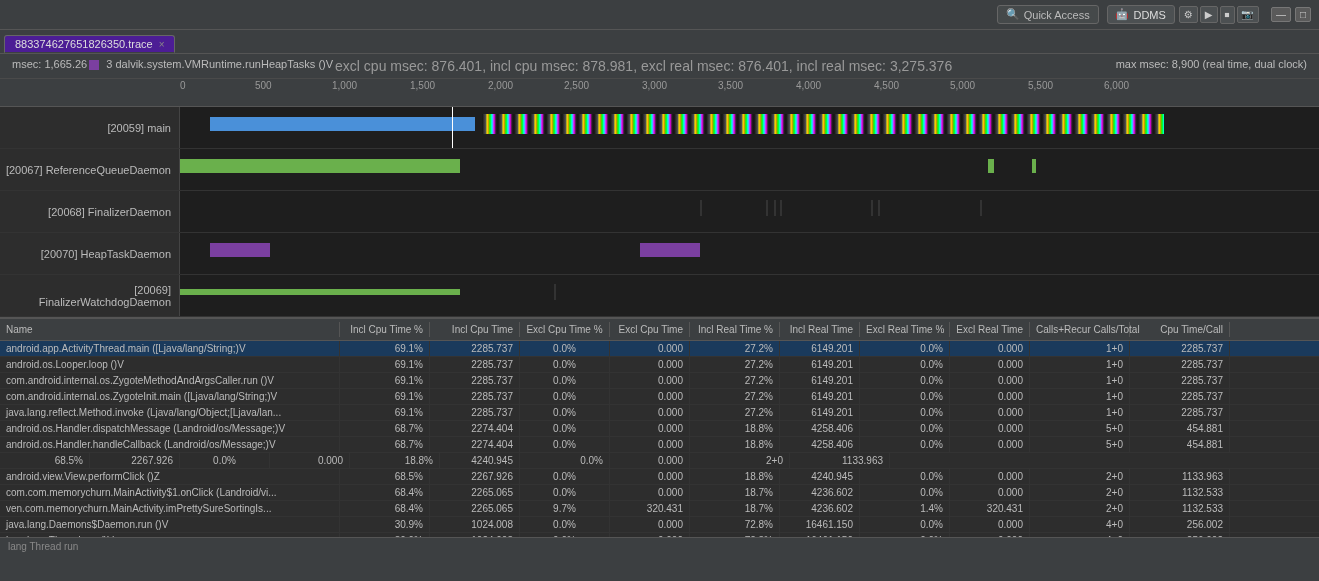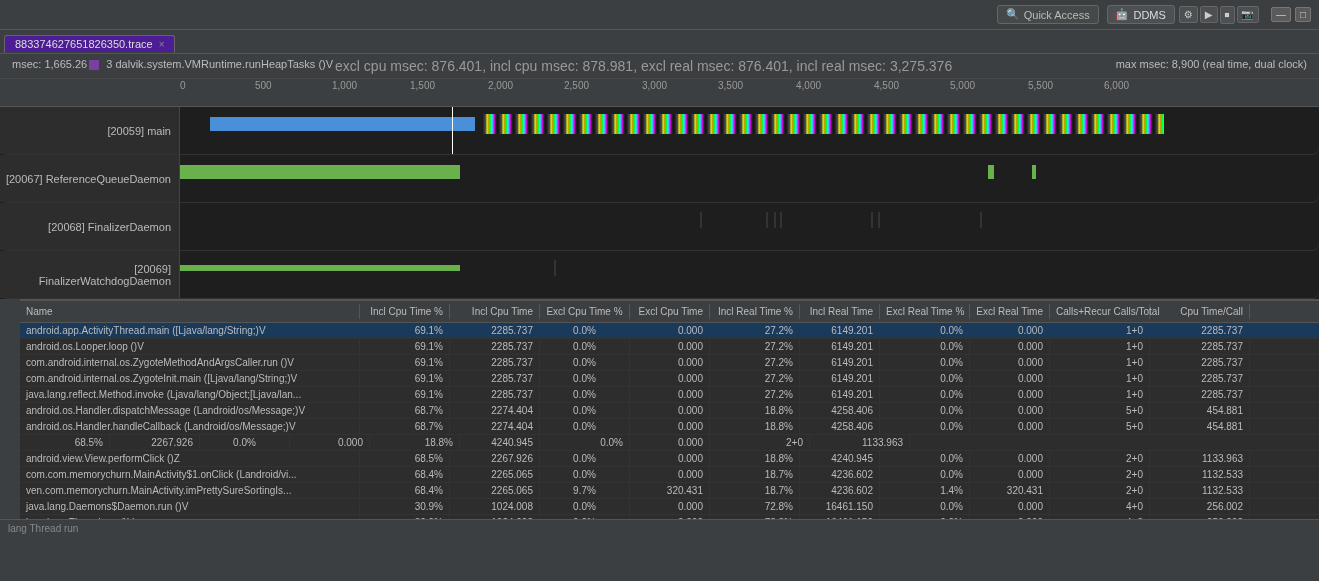--- a/index.html
+++ b/index.html
@@ -102,26 +102,25 @@
     }
     .ruler-ticks {
       display: flex; align-items: center; width: 100%; position: relative;
     }
     .ruler-tick {
       position: absolute;
       font-size: 10px; color: #999;
       bottom: 2px;
     }
     .thread-row {
-      height: 48px;
+      height: 42px;
       display: flex;
       align-items: center;
       border-bottom: 1px solid #333;
       position: relative;
-      border-radius: 7px;
     }
     .thread-label {
       width: 180px;
       min-width: 180px;
       text-align: right;
       padding-right: 8px;
       font-size: 11px;
       color: #bbb;
       background: #2d2d2d;
       height: 100%;
@@ -150,21 +149,21 @@
     .cursor-line { position: absolute; top: 0; bottom: 0; width: 1px; background: #fff; z-index: 10; }
     
     .bar-tiny { background: #333; width: 2px; height: 16px; position: absolute; top: 9px; }
 
     
     #bottom-panel {
       background: #2d2d2d;
       height: 220px;
       border-top: 2px solid #555;
       overflow: hidden;
-      display: flex; flex-direction: column; margin-left: 20px;
+      display: flex; flex-direction: column;
     }
     .table-header {
       display: flex;
       background: #3c3f41;
       border-bottom: 1px solid #555;
       padding: 3px 0;
       position: sticky; top: 0;
     }
     .th {
       font-size: 10px;
@@ -321,20 +320,27 @@
           <div class="bar-tiny" style="left:520px;"></div>
           <div class="bar-tiny" style="left:586px;"></div>
           <div class="bar-tiny" style="left:594px;"></div>
           <div class="bar-tiny" style="left:600px;"></div>
           <div class="bar-tiny" style="left:691px;"></div>
           <div class="bar-tiny" style="left:698px;"></div>
           <div class="bar-tiny" style="left:800px;"></div>
         </div>
       </div>
 
+      <div class="thread-row">
+        <div class="thread-label">[20070] HeapTaskDaemon</div>
+        <div class="thread-track">
+          <div class="bar-purple" style="left:30px; width:60px;"></div>
+          <div class="bar-purple" style="left:460px; width:60px;"></div>
+        </div>
+      </div>
 
       <div class="thread-row">
         <div class="thread-label">[20069] FinalizerWatchdogDaemon</div>
         <div class="thread-track">
           <div class="bar-green" style="left:0px; width:280px; height:6px; top:14px;"></div>
           <div class="bar-tiny" style="left:374px;"></div>
         </div>
       </div>
 
     </div>

